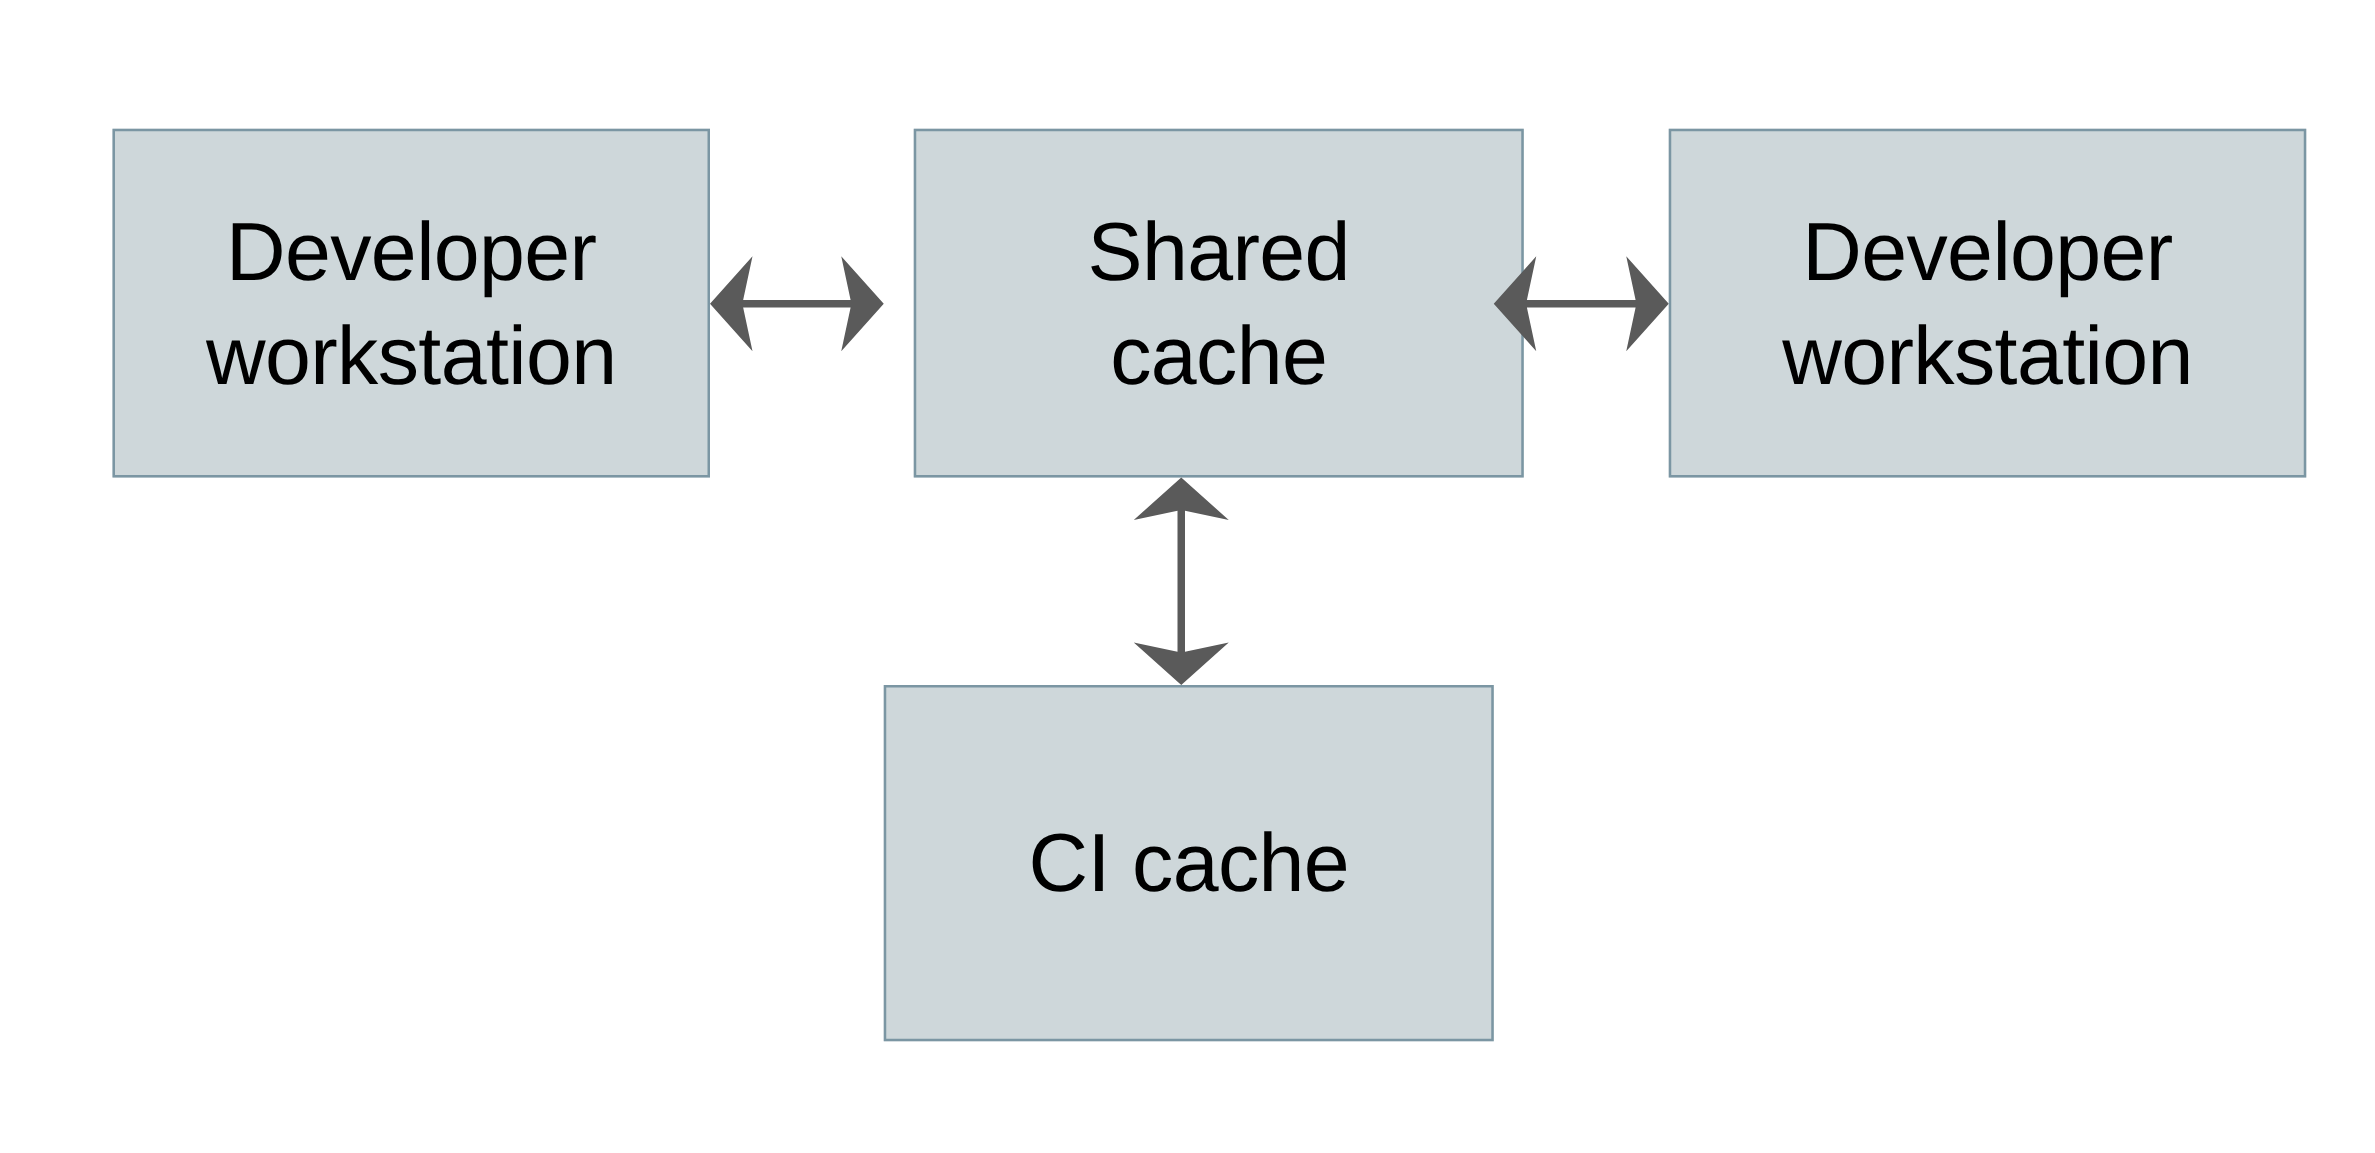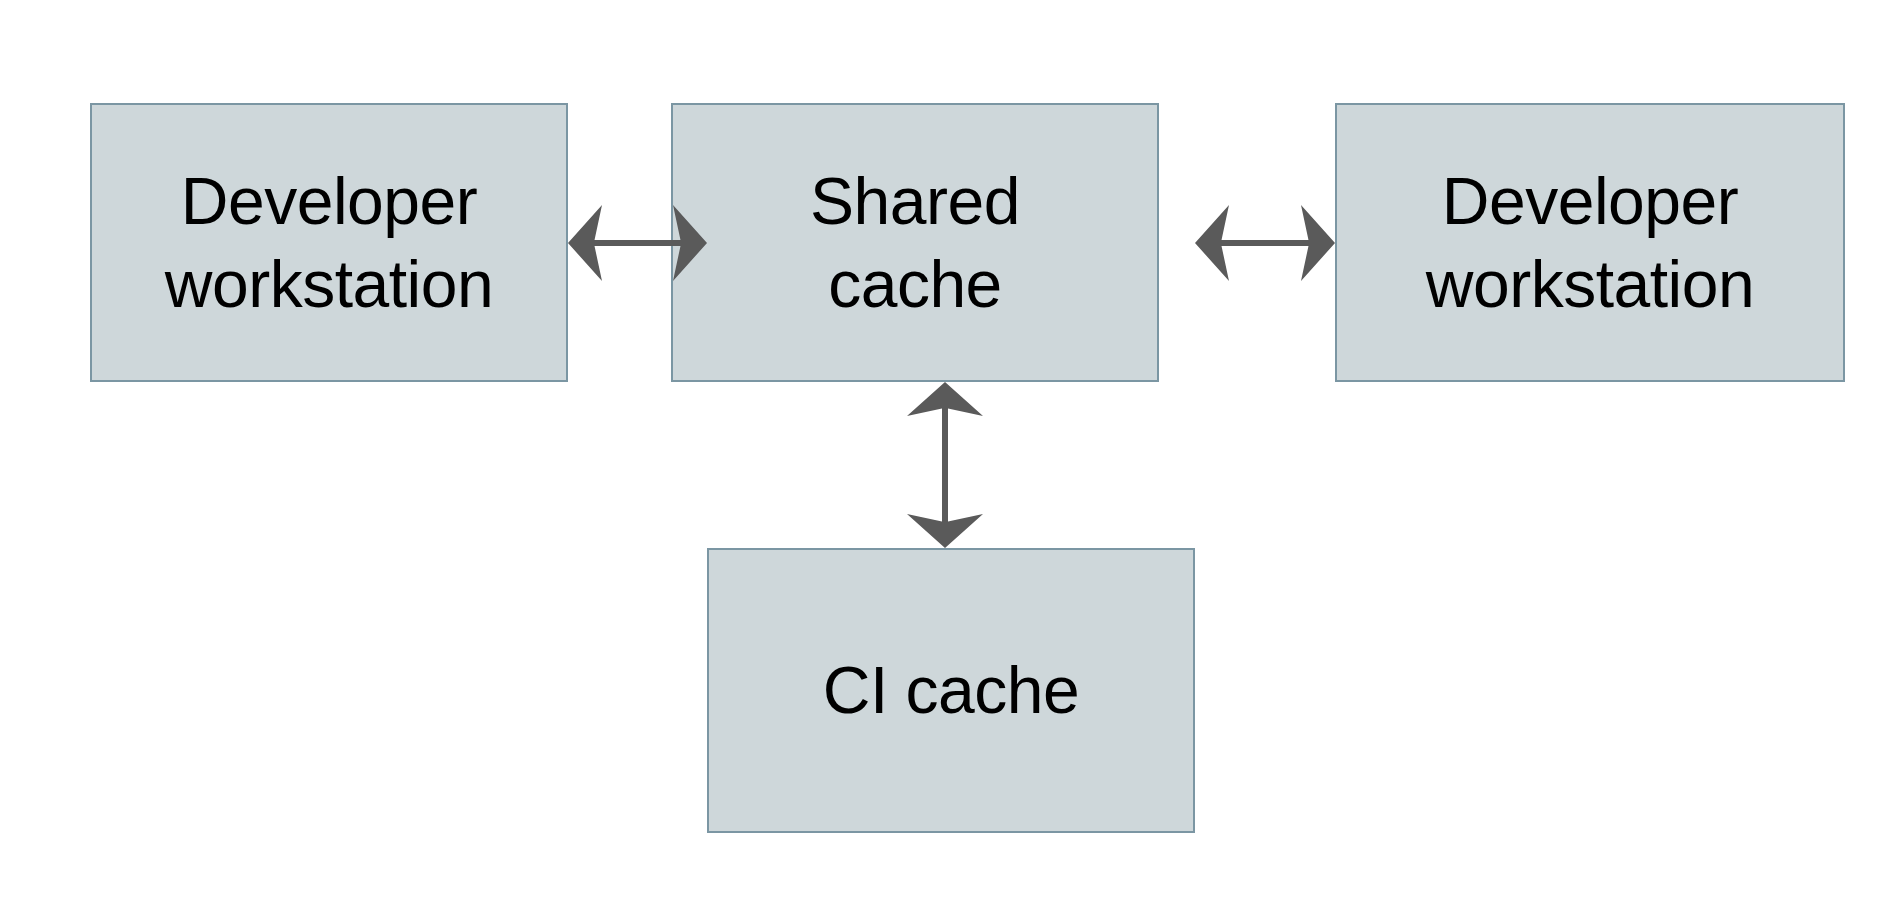--- a/index.html
+++ b/index.html
@@ -51,21 +51,21 @@
 </head>
 <body>
 
 <div id="diagram-canvas" style="width: 1900px; height: 922px; background: rgb(255, 255, 255);">
 
   <div class="node-box" id="node-dev-left" style="left: 90px; top: 103px; width: 478px; height: 279px; background: rgb(206, 215, 218); border-color: rgb(123, 150, 163); border-width: 2px;">
     <span class="node-label" style="color: rgb(0, 0, 0);">Developer
 workstation</span>
   </div>
 
-  <div class="node-box" id="node-shared-cache" style="left: 671px; top: 103px; width: 488px; height: 279px; background: rgb(206, 215, 218); border-color: rgb(123, 150, 163); border-width: 2px;">
+  <div class="node-box" id="node-shared-cache" style="left: 731px; top: 103px; width: 488px; height: 279px; background: rgb(206, 215, 218); border-color: rgb(123, 150, 163); border-width: 2px;">
     <span class="node-label" style="color: rgb(0, 0, 0);">Shared
 cache</span>
   </div>
 
   <div class="node-box" id="node-dev-right" style="left: 1335px; top: 103px; width: 510px; height: 279px; background: rgb(206, 215, 218); border-color: rgb(123, 150, 163); border-width: 2px;">
     <span class="node-label" style="color: rgb(0, 0, 0);">Developer
 workstation</span>
   </div>
 
   <div class="node-box" id="node-ci-server" style="left: 707px; top: 548px; width: 488px; height: 285px; background: rgb(206, 215, 218); border-color: rgb(123, 150, 163); border-width: 2px;">

